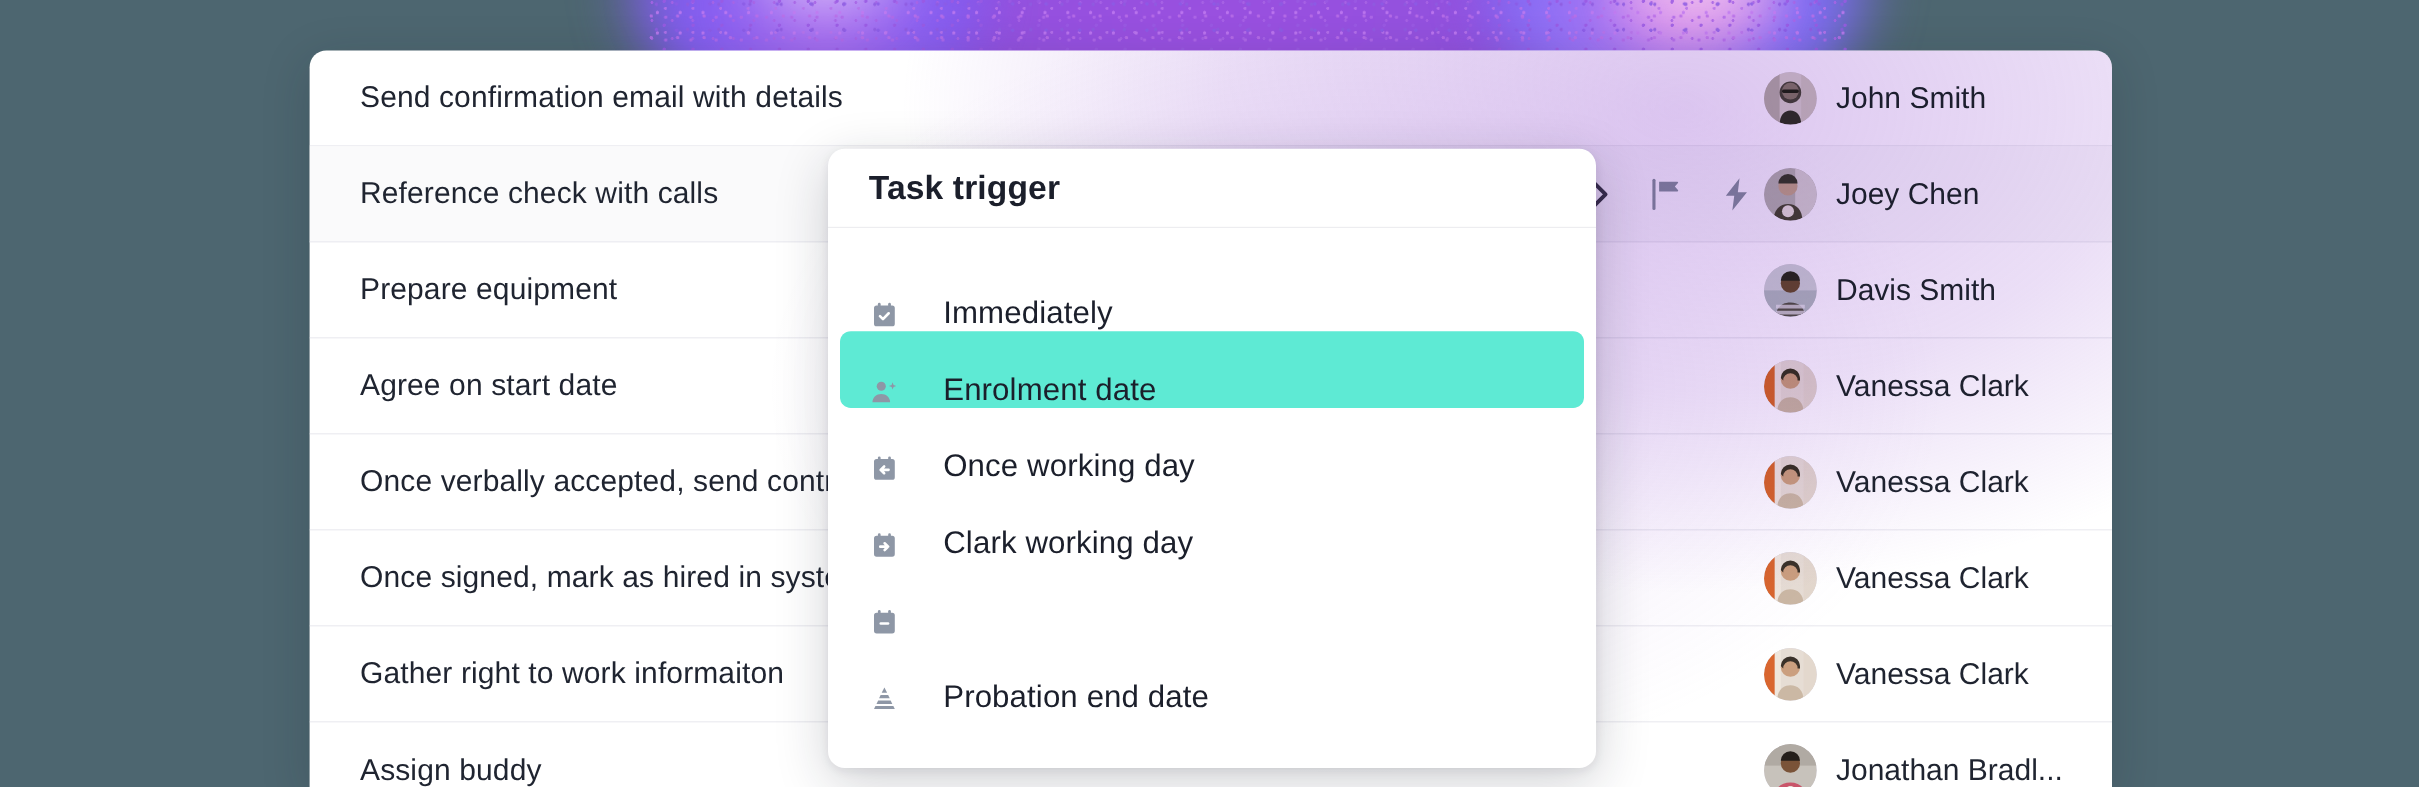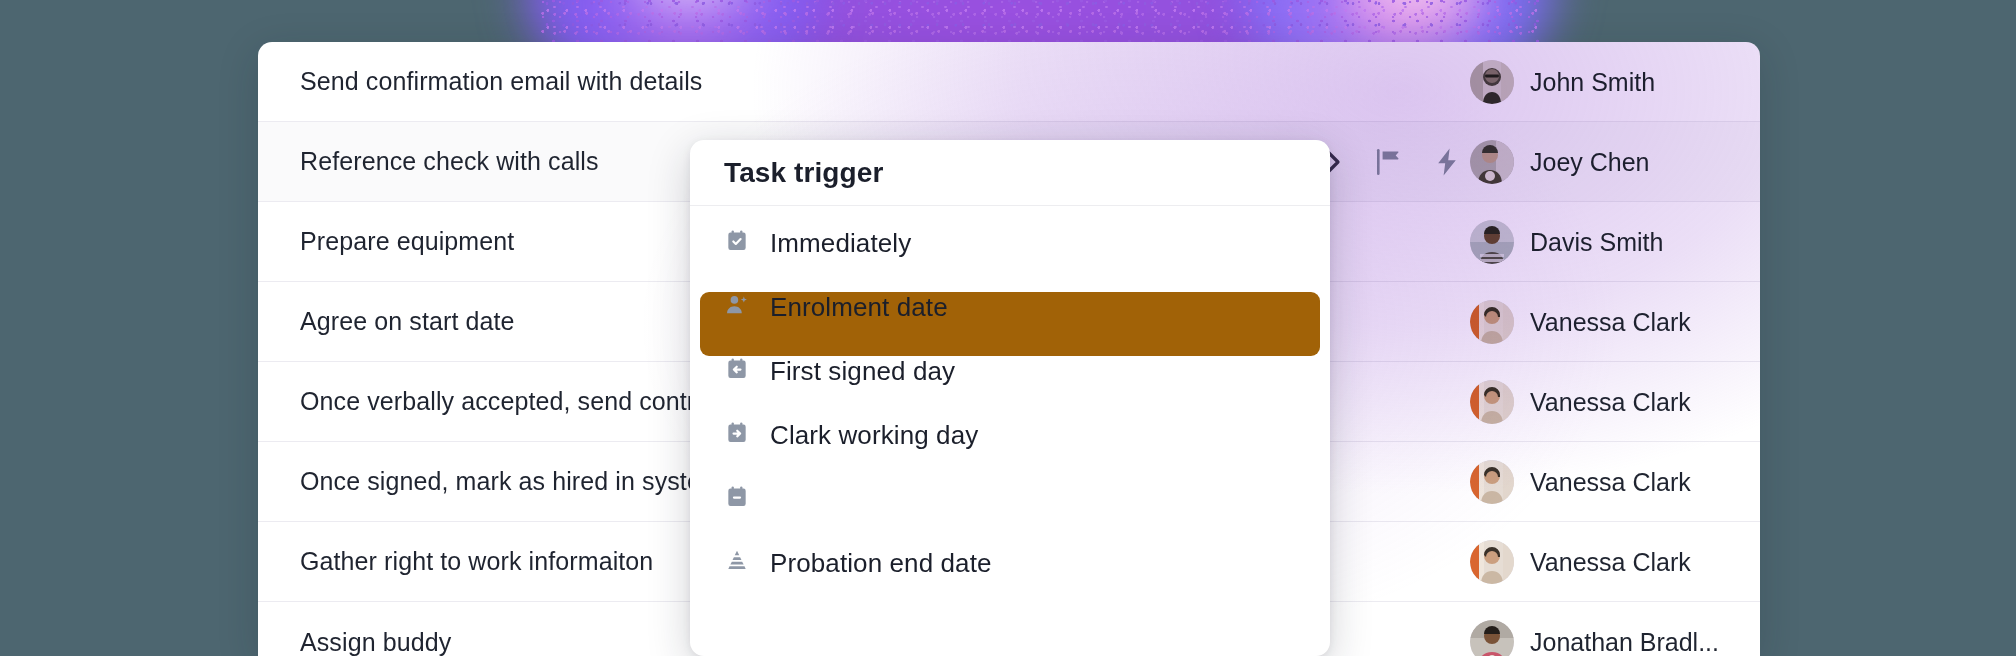--- a/index.html
+++ b/index.html
@@ -158,21 +158,21 @@
     font-size: 25px;
     color: #1f2430;
     white-space: nowrap;
     overflow: hidden;
   }
 
   
   #task-trigger-popover {
     position: absolute;
     left: 690px;
-    top: 140px;
+    top: 124px;
     width: 640px;
     height: 516px;
     background: #ffffff;
     border-radius: 14px;
     box-shadow: 0 12px 44px rgba(25,28,45,.20), 0 2px 8px rgba(25,28,45,.08);
     overflow: hidden;
     z-index: 5;
   }
   #popover-header {
     height: 66px;
@@ -186,27 +186,27 @@
     font-weight: 700;
     color: #1b1f2b;
     letter-spacing: .1px;
   }
   #popover-list {
     padding: 22px 10px 0 10px;
   }
   .menu-item {
     height: 64px;
     display: flex;
-    align-items: flex-start;
-    gap: 20px;
+    align-items: flex-end;
+    gap: 36px;
     padding: 0 24px;
     border-radius: 9px;
     cursor: pointer;
   }
-  .menu-item.selected { background: #a16207; }
+  .menu-item.selected { background: #5eead4; }
   .menu-icon {
     width: 26px; height: 26px;
     flex: 0 0 26px;
     display: flex; align-items: center; justify-content: center;
     color: #8e97a6;
   }
   .menu-icon svg { display: block; }
   .menu-label {
     font-size: 26px;
     color: #1b1f2b;
@@ -468,21 +468,21 @@
       </div>
       <div class="menu-item">
         <span class="menu-icon">
           <svg width="26" height="26" viewBox="0 0 24 24" fill="none">
             <path d="M4 6.2a2 2 0 0 1 2-2h12a2 2 0 0 1 2 2v12a2 2 0 0 1-2 2H6a2 2 0 0 1-2-2z" fill="#8e97a6"></path>
             <rect x="7" y="2.2" width="2.1" height="4" rx="1.05" fill="#8e97a6"></rect>
             <rect x="14.9" y="2.2" width="2.1" height="4" rx="1.05" fill="#8e97a6"></rect>
             <path d="M15.2 12.5H9.3M11.8 9.9L9.1 12.5l2.7 2.6" stroke="#fff" stroke-width="2" stroke-linecap="round" stroke-linejoin="round"></path>
           </svg>
         </span>
-        <span class="menu-label">First signed day</span>
+        <span class="menu-label">Once working day</span>
       </div>
       <div class="menu-item">
         <span class="menu-icon">
           <svg width="26" height="26" viewBox="0 0 24 24" fill="none">
             <path d="M4 6.2a2 2 0 0 1 2-2h12a2 2 0 0 1 2 2v12a2 2 0 0 1-2 2H6a2 2 0 0 1-2-2z" fill="#8e97a6"></path>
             <rect x="7" y="2.2" width="2.1" height="4" rx="1.05" fill="#8e97a6"></rect>
             <rect x="14.9" y="2.2" width="2.1" height="4" rx="1.05" fill="#8e97a6"></rect>
             <path d="M8.8 12.5h5.9M12.2 9.9l2.7 2.6-2.7 2.6" stroke="#fff" stroke-width="2" stroke-linecap="round" stroke-linejoin="round"></path>
           </svg>
         </span>

